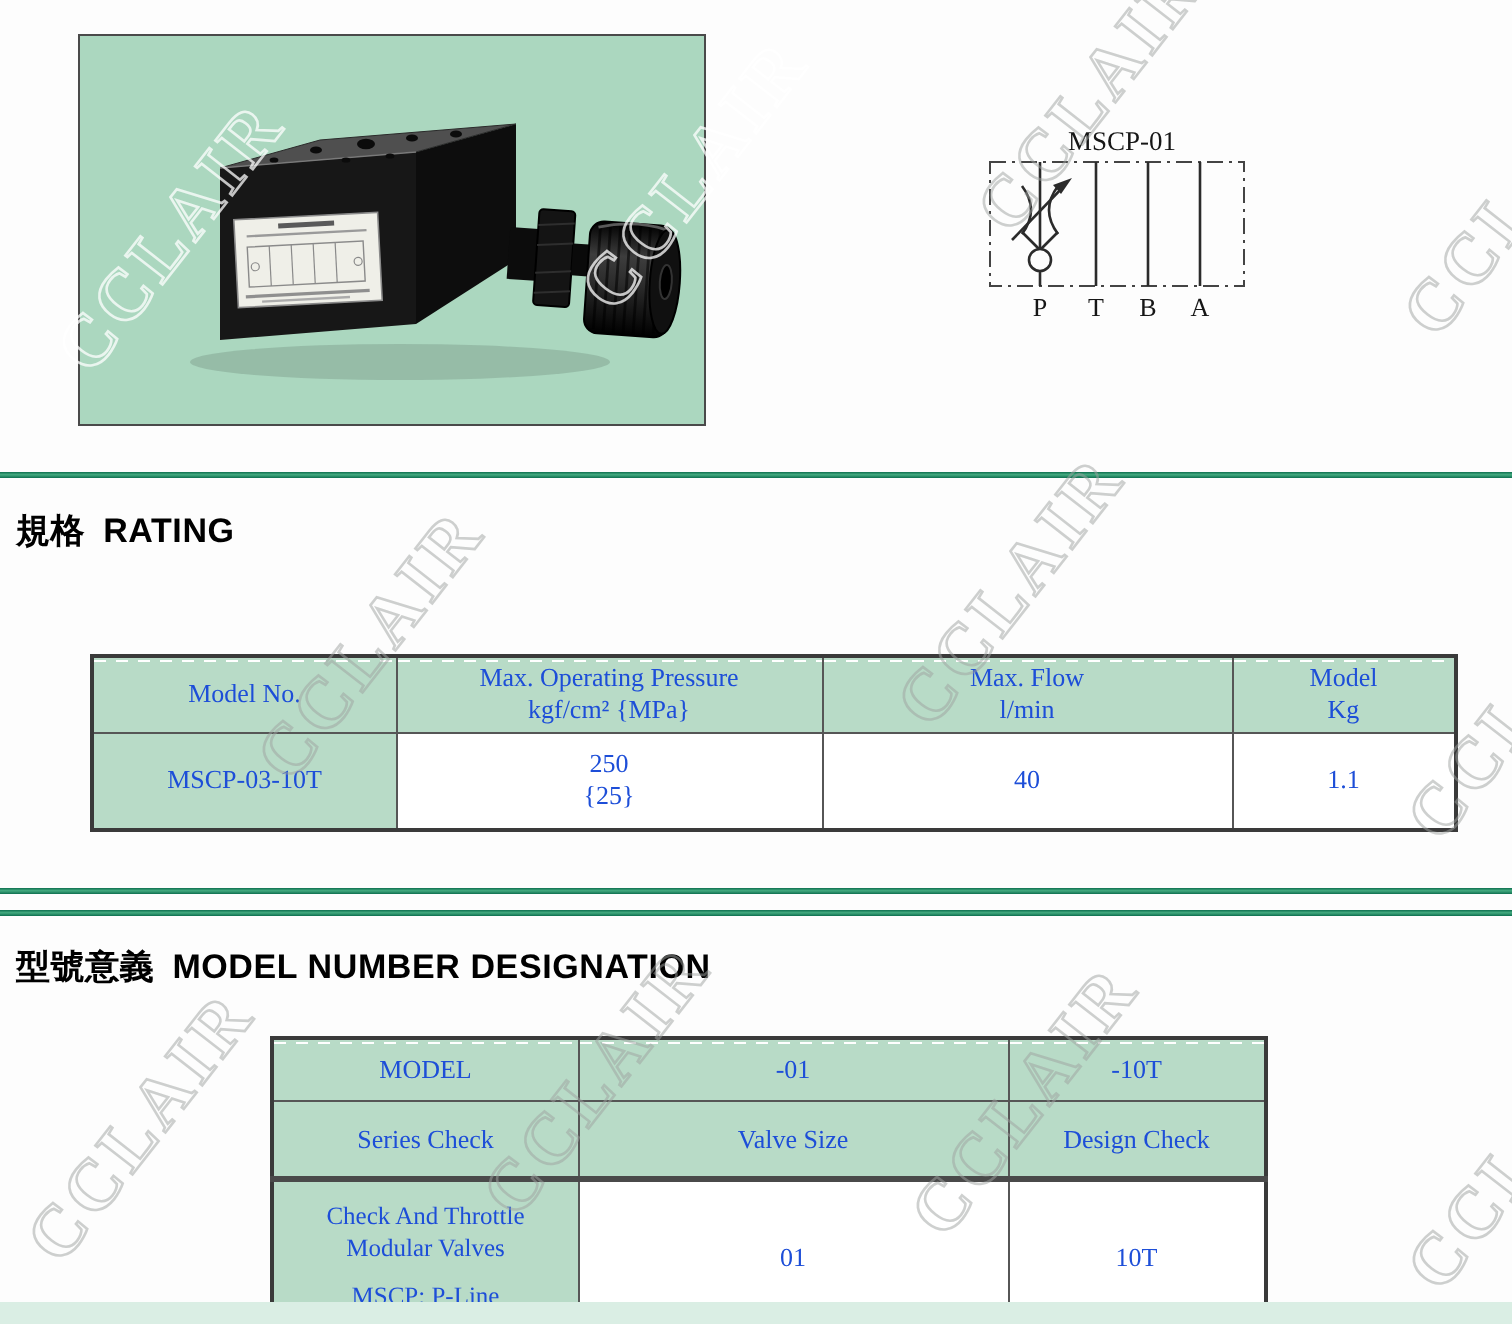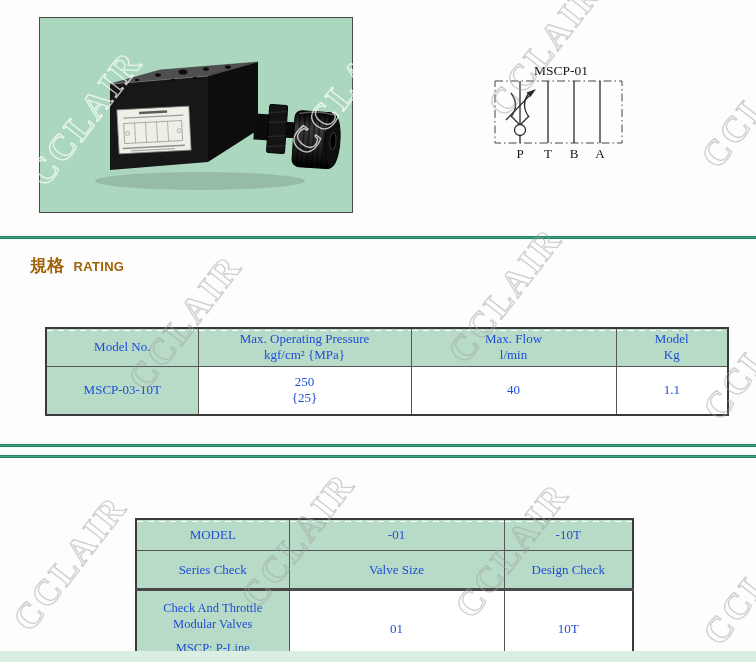--- a/index.html
+++ b/index.html
@@ -23,25 +23,25 @@
   .rule{
     position:absolute;left:0;width:756px;height:3px;
     background:linear-gradient(180deg,#0e6f4f,#44ab80 45%,#0e6f4f);
   }
   .rule-1{top:236px;}
   .rule-2{top:444px;}
   .rule-3{top:455px;}
 
   
   .heading{
-    position:absolute;left:30px;margin:0;
-    font-size:17px;font-weight:bold;color:#a16207;letter-spacing:.3px;
+    position:absolute;left:8px;margin:0;
+    font-size:17px;font-weight:bold;color:#000000;letter-spacing:.3px;
     display:flex;align-items:baseline;gap:9px;
   }
-  .heading .en{font-size:13px;}
+  .heading .en{font-size:17px;}
   .heading-rating{top:254px;}
   .heading-designation{top:472px;}
 
   
   table{border-collapse:collapse;table-layout:fixed;
         font-family:"Liberation Serif",serif;color:#1d4ed8;}
   td,th{border:1px solid #565656;text-align:center;vertical-align:middle;
         padding:2px 4px;font-weight:normal;position:relative;}
   .green{background:#b8dbc7;}
   .white{background:#fff;}
@@ -232,20 +232,24 @@
       <td class="white">
         <span class="cell-line">1.1</span>
       </td>
     </tr>
   </tbody>
     </table>
 
   <div class="rule rule-2"></div>
   <div class="rule rule-3"></div>
 
+  <h2 class="heading heading-designation">
+    <span class="cjk">型號意義</span>
+    <span class="en">MODEL NUMBER DESIGNATION</span>
+  </h2>
 
   <table class="designation-table">
     <colgroup>
         <col style="width:153px">
         <col style="width:215px">
         <col style="width:129px">
       </colgroup>
     <tbody>
         <tr class="r1">
       <td class="green dashed-top">MODEL</td>

